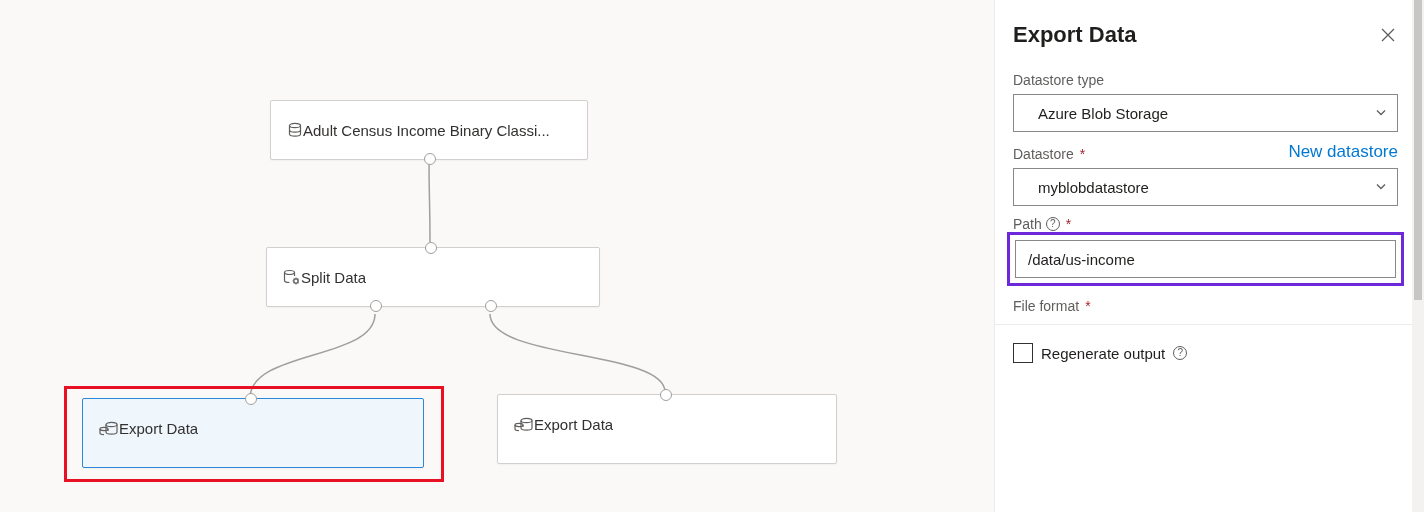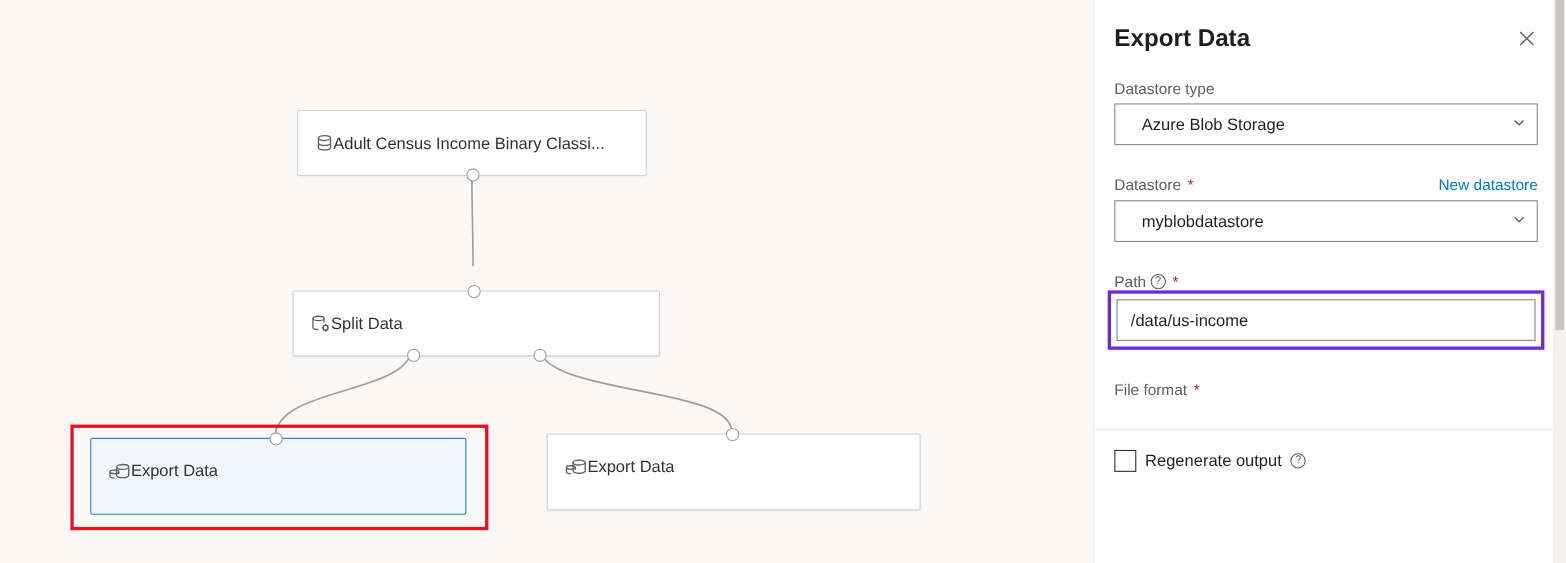--- a/index.html
+++ b/index.html
@@ -89,30 +89,30 @@
     font-weight: 600;
     color: #201f1e;
   }
   .close-btn {
     width: 20px; height: 20px;
     display:flex; align-items:center; justify-content:center;
     cursor:pointer;
     color:#605e5c;
   }
 
-  .field { margin-bottom: 28px; }
+  .field { margin-bottom: 10px; }
   .field-label-row { display:flex; justify-content:space-between; align-items:flex-end; }
   .field-label {
     font-size: 14px;
     color: #605e5c;
     margin-bottom: 6px;
     display:flex; align-items:center; gap:4px;
   }
   .req { color: #a4262c; margin-left:2px; }
-  .linklike { color:#0078d4; font-size:14px; cursor:pointer; }
+  .linklike { color:#0078d4; font-size:17px; cursor:pointer; }
 
   .select {
     position: relative;
     border: 1px solid #8a8886;
     height: 38px;
     display: flex; align-items: center;
     padding: 0 34px 0 24px;
     font-size: 15px;
     color: #201f1e;
     background:#fff;
@@ -193,21 +193,21 @@
             <ellipse cx="8" cy="3.5" rx="5.5" ry="2.2"></ellipse>
             <path d="M2.5 3.5 V12 c0 1.2 2.5 2.2 5.5 2.2 s5.5-1 5.5-2.2 V3.5"></path>
             <path d="M2.5 8 c0 1.2 2.5 2.2 5.5 2.2 s5.5-1 5.5-2.2"></path>
           </svg>
         </span>
         <span class="node-label">Adult Census Income Binary Classi...</span>
       </div>
       <div class="port port-bottom" style="left:153px;"></div>
     </div>
 
-    <div class="node" style="left:266px; top:264px; width:334px;">
+    <div class="node" style="left:266px; top:247px; width:334px;">
       <div class="port port-top" style="left:158px;"></div>
       <div class="node-inner">
         <span class="icon">
           <svg width="18" height="16" viewBox="0 0 18 16" fill="none" stroke="#605e5c" stroke-width="1.2">
             <ellipse cx="6.5" cy="3.5" rx="5" ry="2"></ellipse>
             <path d="M1.5 3.5 V11.5 c0 1.1 2.2 2 5 2"></path>
             <path d="M11.5 3.5 V7"></path>
             <circle cx="13" cy="12" r="2.2"></circle>
             <path d="M13 8.5 v1.3 M13 14.2 v1.3 M9.5 12 h1.3 M14.2 12 h1.3 M10.6 9.6 l0.9 0.9 M14.5 13.5 l0.9 0.9 M10.6 14.4 l0.9 -0.9 M14.5 10.5 l0.9 -0.9"></path>
           </svg>

